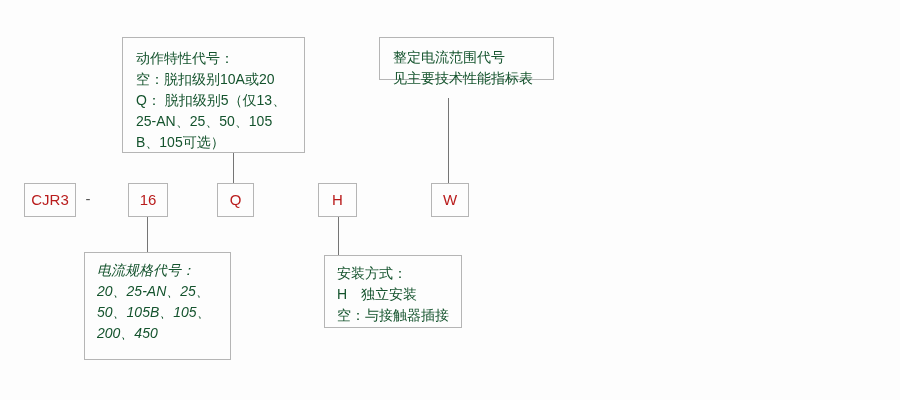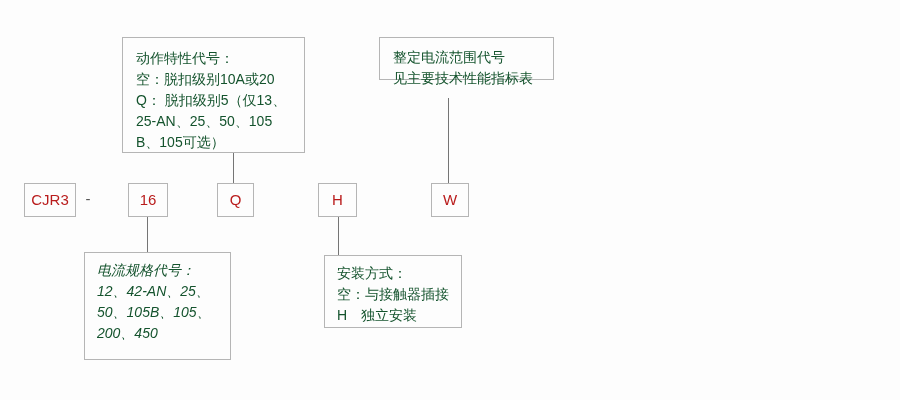--- a/index.html
+++ b/index.html
@@ -94,24 +94,24 @@
   <div class="code-box" id="box-h">H</div>
   <div class="code-box" id="box-w">W</div>
 
   <div class="connector" id="line-action-q"></div>
   <div class="connector" id="line-range-w"></div>
   <div class="connector" id="line-13-note"></div>
   <div class="connector" id="line-h-note"></div>
 
   <div class="note-box" id="note-current">
     <div class="line">电流规格代号：</div>
-    <div class="line">12、42-AN、25、</div>
+    <div class="line">20、25-AN、25、</div>
     <div class="line">50、105B、105、</div>
     <div class="line">200、450</div>
   </div>
 
   <div class="note-box" id="note-mount">
     <div class="line">安装方式：</div>
+    <div class="line">H　独立安装</div>
     <div class="line">空：与接触器插接</div>
-    <div class="line">H　独立安装</div>
   </div>
 
 </div>
 
 </body></html>

